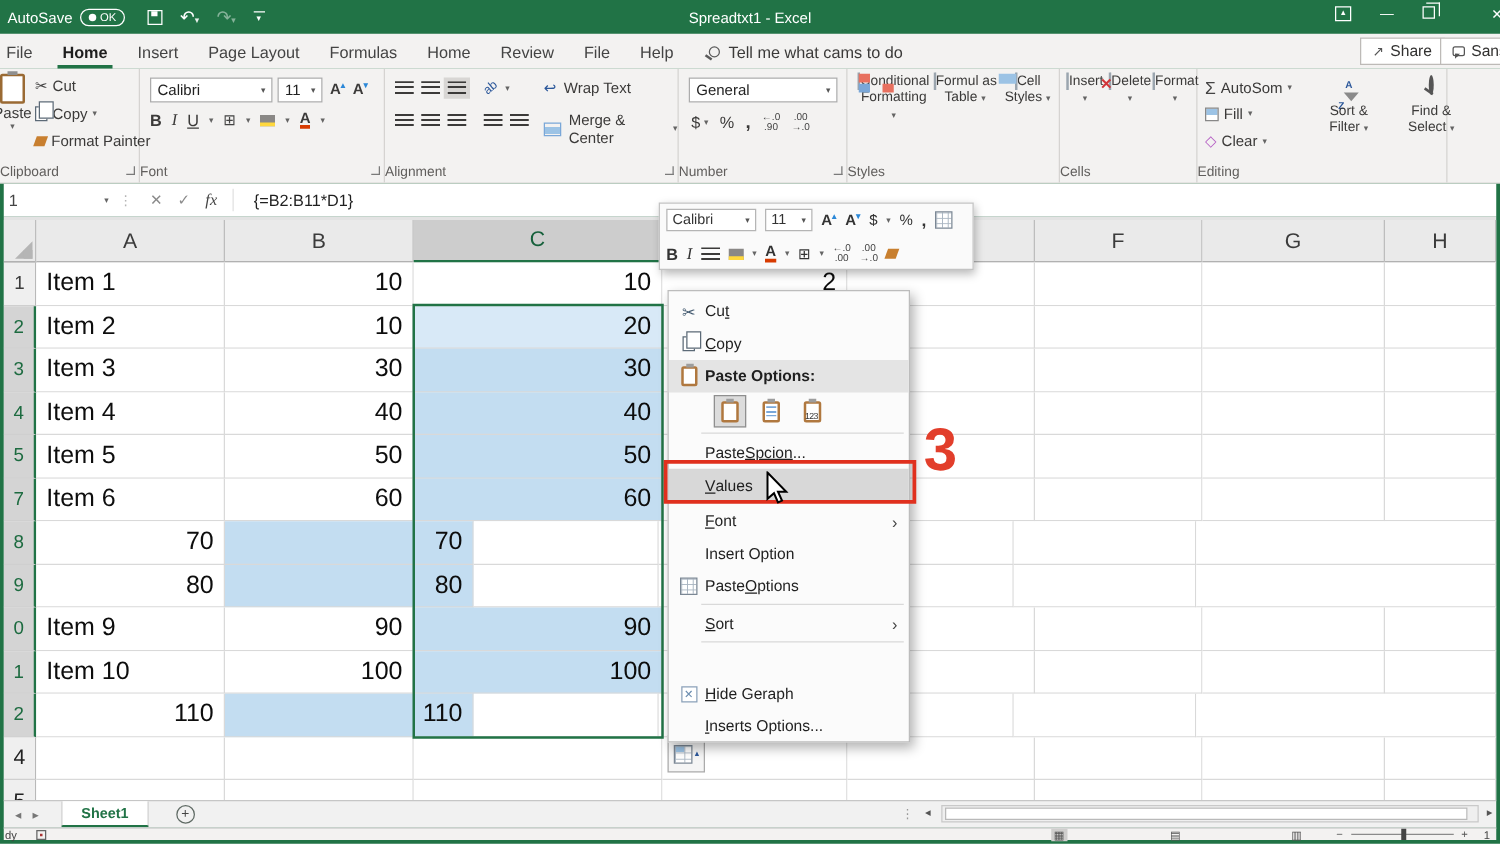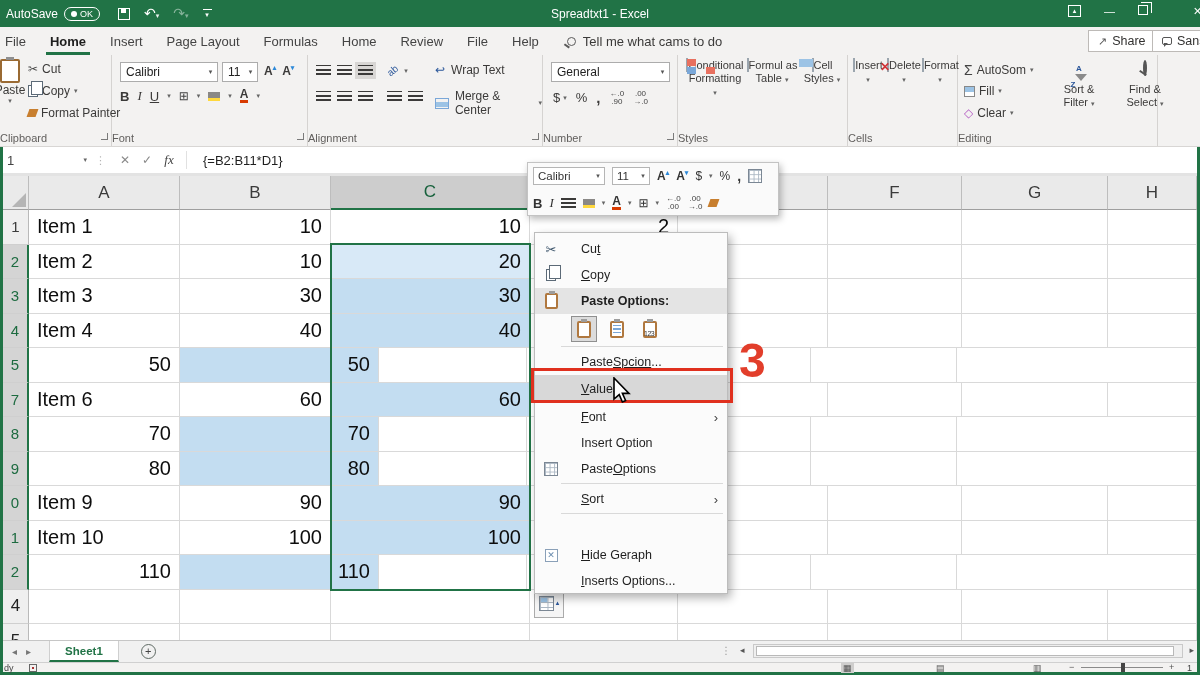--- a/index.html
+++ b/index.html
@@ -126,21 +126,21 @@
   .mtr{display:flex;align-items:center;gap:7px}
   .mcombo{height:18px;border:1px solid #b5b5b5;background:#fff;display:flex;align-items:center;padding-left:4px;font-size:11.5px}
   .mcombo .ca{width:12px;font-size:7px;color:#555;text-align:center}
   .mA{font-size:12px;font-weight:bold}
   .mA sup{font-size:7px;color:#2b88d8}
   .mglyph{font-size:12px;color:#333}
 
   
   .menu{position:absolute;left:534px;top:85px;width:194px;height:362px;background:#fbfbfb;border:1px solid #bcbcbc;box-shadow:3px 4px 9px rgba(0,0,0,.3);z-index:6;font-size:12.5px;color:#1f1f1f}
   .mi{position:absolute;left:0;right:0;height:26px;display:flex;align-items:center}
-  .mi .lab{margin-left:46px;display:flex}
+  .mi .lab{margin-left:29px;display:flex}
   .mi u{text-decoration:underline}
   .hl{background:#e4e4e4}
   .hl2{background:#d8d8d8}
   .mbold{font-weight:bold}
   .gut{position:absolute;left:7px;width:18px;display:flex;justify-content:center;align-items:center}
   .scis{color:#41586e;font-size:13px}
   .cpyic{width:10px;height:12px;border:1.5px solid #5c6a77;background:#fff;position:relative}
   .cpyic::before{content:"";position:absolute;left:2px;top:-5px;width:10px;height:12px;border:1.5px solid #5c6a77;background:#fff}
   .clip{position:relative;width:14px;height:17px;border:2px solid #b0783f;border-radius:2px;background:#fff}
   .clip::before{content:"";position:absolute;left:2px;top:-4px;width:6px;height:3px;background:#9d9d9d}
@@ -439,20 +439,21 @@
           <div class="c wB num">40</div>
           <div class="c wC num csel">40</div>
           <div class="c wD"></div>
           <div class="c wE"></div>
           <div class="c wF"></div>
           <div class="c wG"></div>
           <div class="c wH"></div>
         </div>
       <div class="row">
           <div class="rh sel">5</div>
+          <div class="c wA txt">Item 5</div>
           <div class="c wB num">50</div>
           <div class="c wC num csel">50</div>
           <div class="c wD"></div>
           <div class="c wE"></div>
           <div class="c wF"></div>
           <div class="c wG"></div>
           <div class="c wH"></div>
         </div>
       <div class="row">
           <div class="rh sel">7</div>

